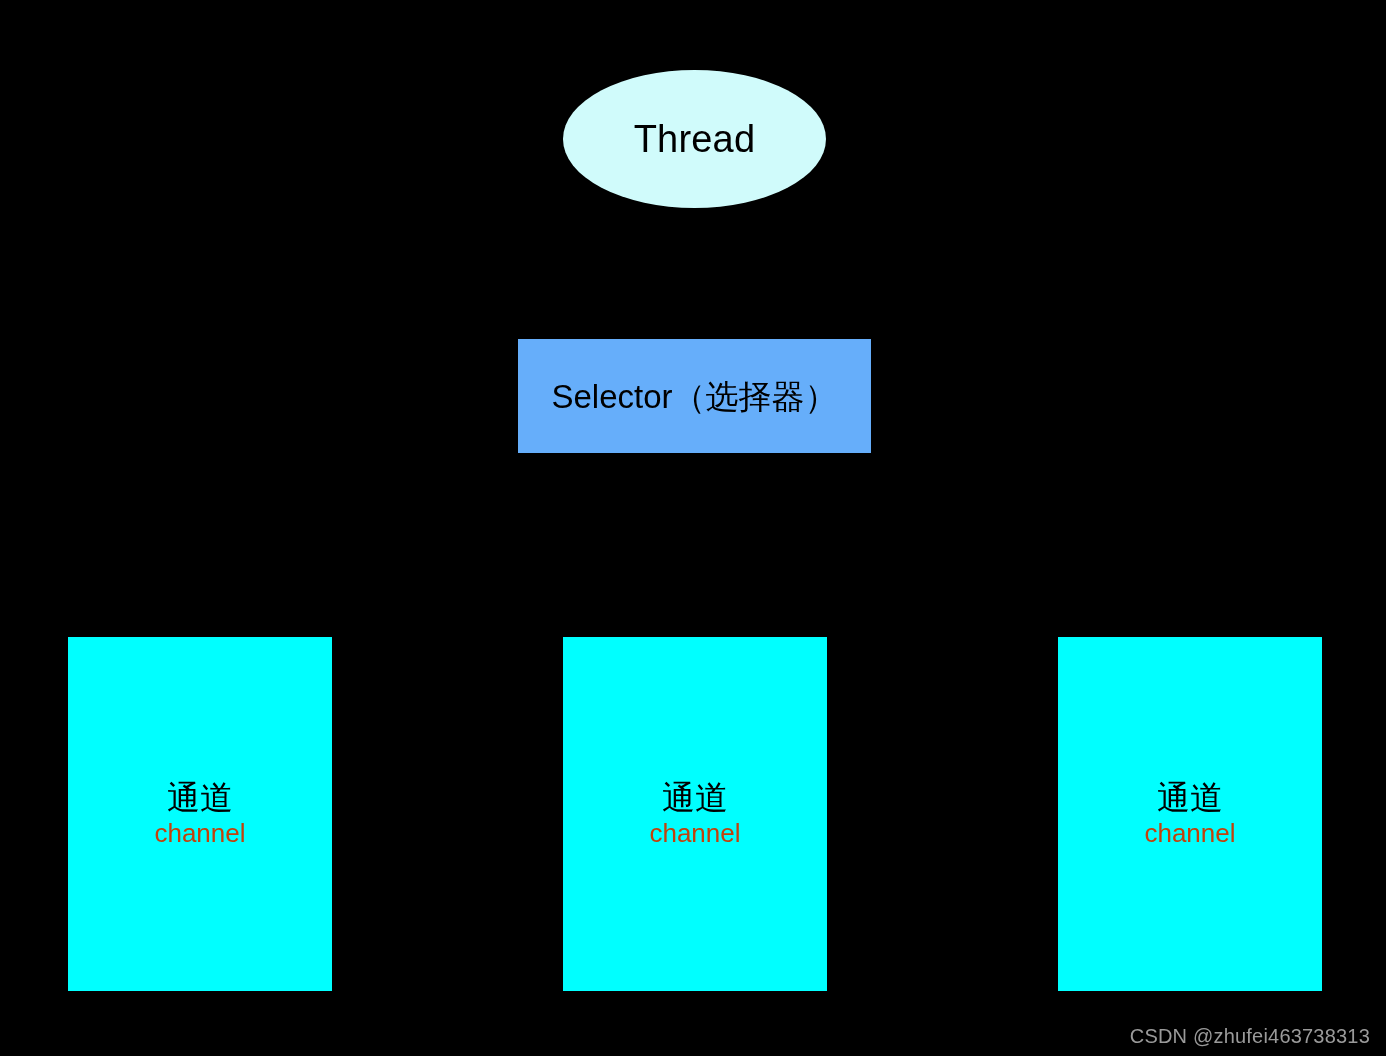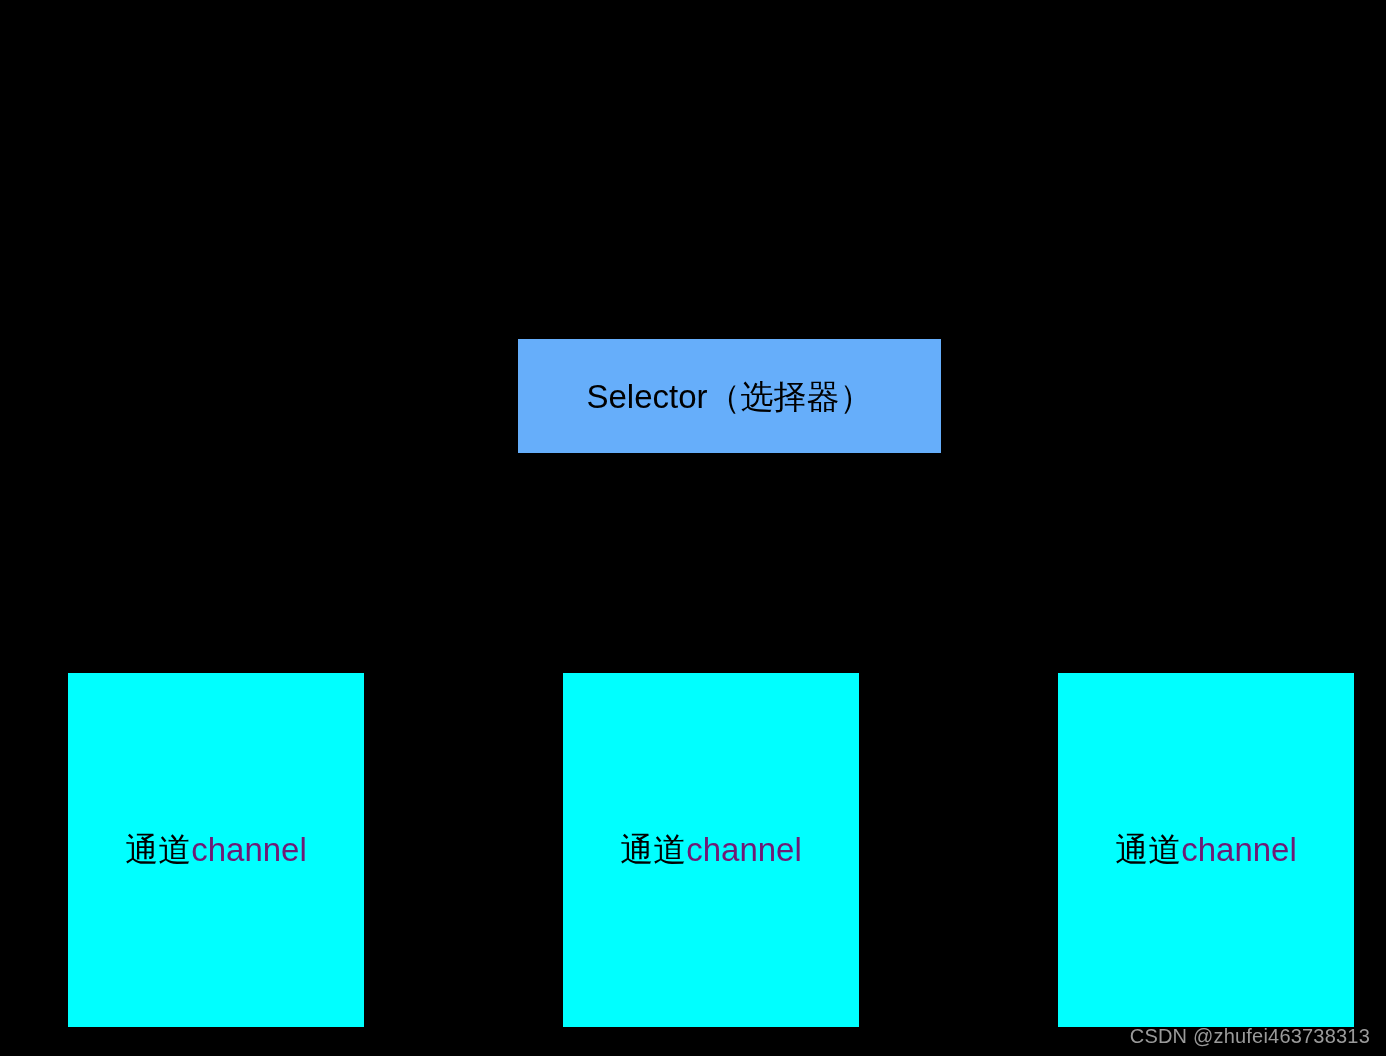--- a/index.html
+++ b/index.html
@@ -38,60 +38,59 @@
     line-height: 1;
     letter-spacing: 0.2px;
     white-space: nowrap;
   }
 
   
   .selector-node {
     position: absolute;
     left: 518px;
     top: 339px;
-    width: 423px;
+    width: 353px;
     height: 114px;
     background: #66aefa;
     display: flex;
     align-items: center;
     justify-content: center;
   }
   .selector-label {
     font-size: 33px;
     color: #000000;
     line-height: 1;
     white-space: nowrap;
   }
 
   
   .channel-node {
     position: absolute;
     top: 637px;
-    width: 296px;
+    width: 264px;
     height: 354px;
     background: #00ffff;
     display: flex;
-    flex-direction: row;
+    flex-direction: column;
     align-items: center;
     justify-content: center;
-    margin-top: 36px;
   }
   .channel-node.c1 { left: 68px; }
   .channel-node.c2 { left: 563px; }
   .channel-node.c3 { left: 1058px; }
 
   .channel-cn {
     font-size: 33px;
     color: #000000;
     line-height: 1.18;
     white-space: nowrap;
   }
   .channel-en {
-    font-size: 33px;
-    color: #701a75;
+    font-size: 26px;
+    color: #c2410c;
     line-height: 1.18;
     white-space: nowrap;
   }
 
   
   .watermark {
     position: absolute;
     right: 16px;
     bottom: 8px;
     font-size: 20px;
@@ -99,20 +98,23 @@
     white-space: nowrap;
     letter-spacing: 0.2px;
     text-align: right;
   }
 </style>
 </head>
 <body>
 
 <div id="canvas">
 
+  <div class="thread-node">
+    <span class="thread-label">Thread</span>
+  </div>
 
   <div class="selector-node">
     <span class="selector-label">Selector（选择器）</span>
   </div>
 
   <div class="channel-node c1">
     <span class="channel-cn">通道</span>
     <span class="channel-en">channel</span>
   </div>
 

